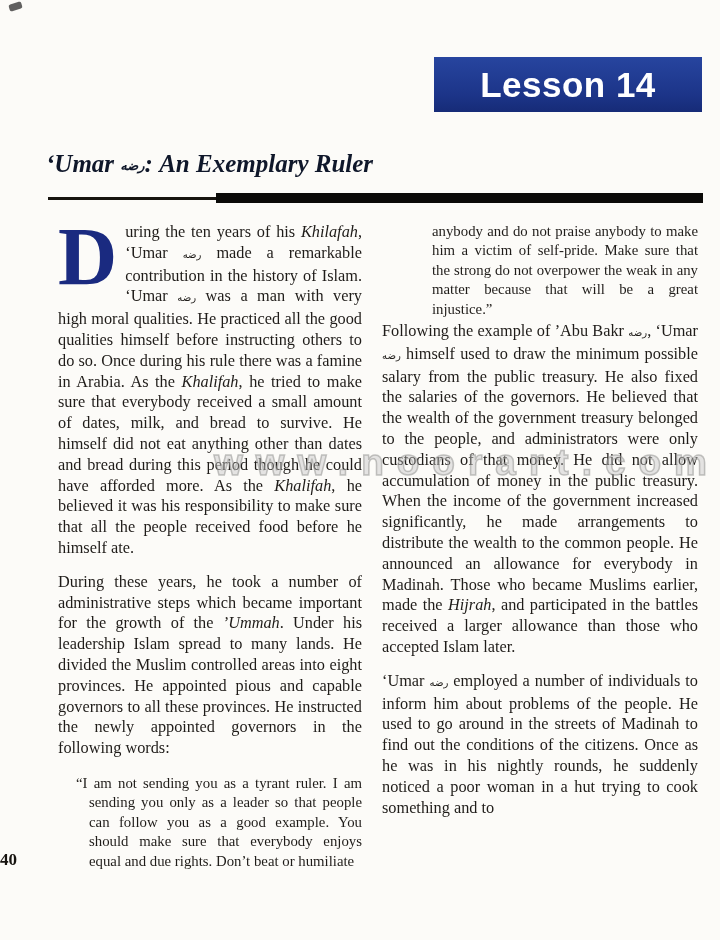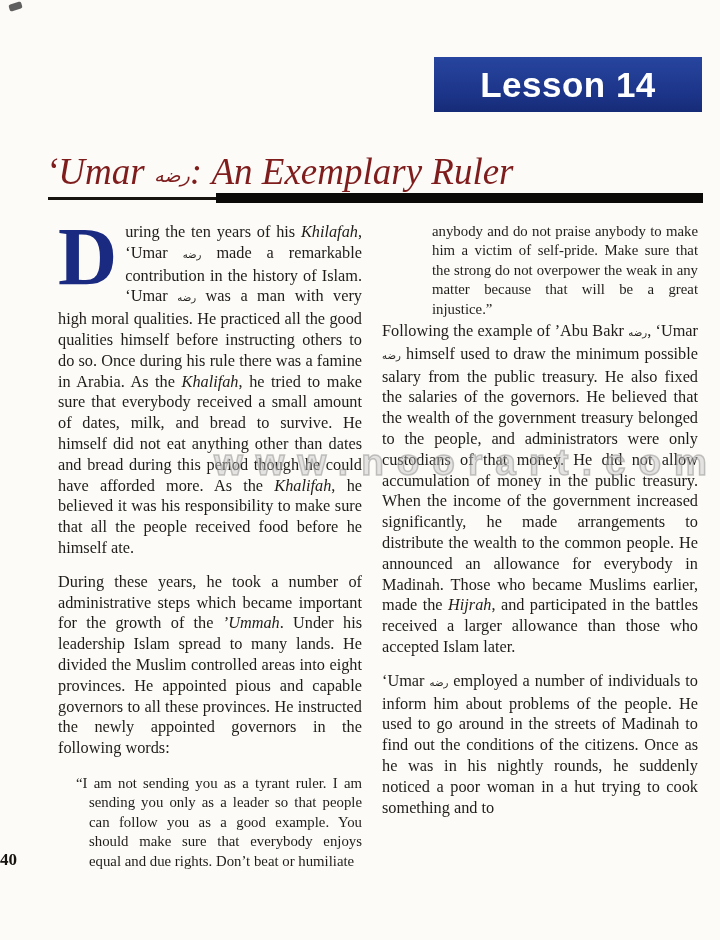--- a/index.html
+++ b/index.html
@@ -17,21 +17,21 @@
     position:absolute;left:434px;top:57px;width:268px;height:55px;
     background:linear-gradient(180deg,#27459f 0%,#1c3488 70%,#162b77 100%);
     display:flex;align-items:center;justify-content:center;
   }
   .lesson-banner-label{
     color:#ffffff;font-family:"Liberation Sans",sans-serif;
     font-weight:bold;font-size:35px;letter-spacing:.5px;
   }
   .page-title{
     position:absolute;left:46px;top:150px;margin:0;white-space:nowrap;
-    font-style:italic;font-weight:normal;font-size:37px;color:#7f1d1d;
+    font-style:italic;font-weight:bold;font-size:25px;color:#0f172a;
   }
   .page-title .honorific{font-size:.52em;vertical-align:2px;}
   .rule-thin{position:absolute;left:48px;top:197px;width:168px;height:3px;background:#17140f;}
   .rule-thick{position:absolute;left:216px;top:193px;width:487px;height:10px;background:#0b0a08;}
   .columns{
     position:absolute;left:58px;top:222px;width:640px;
     display:flex;gap:20px;
   }
   .col{width:304px;}
   .col.right{width:316px;}

